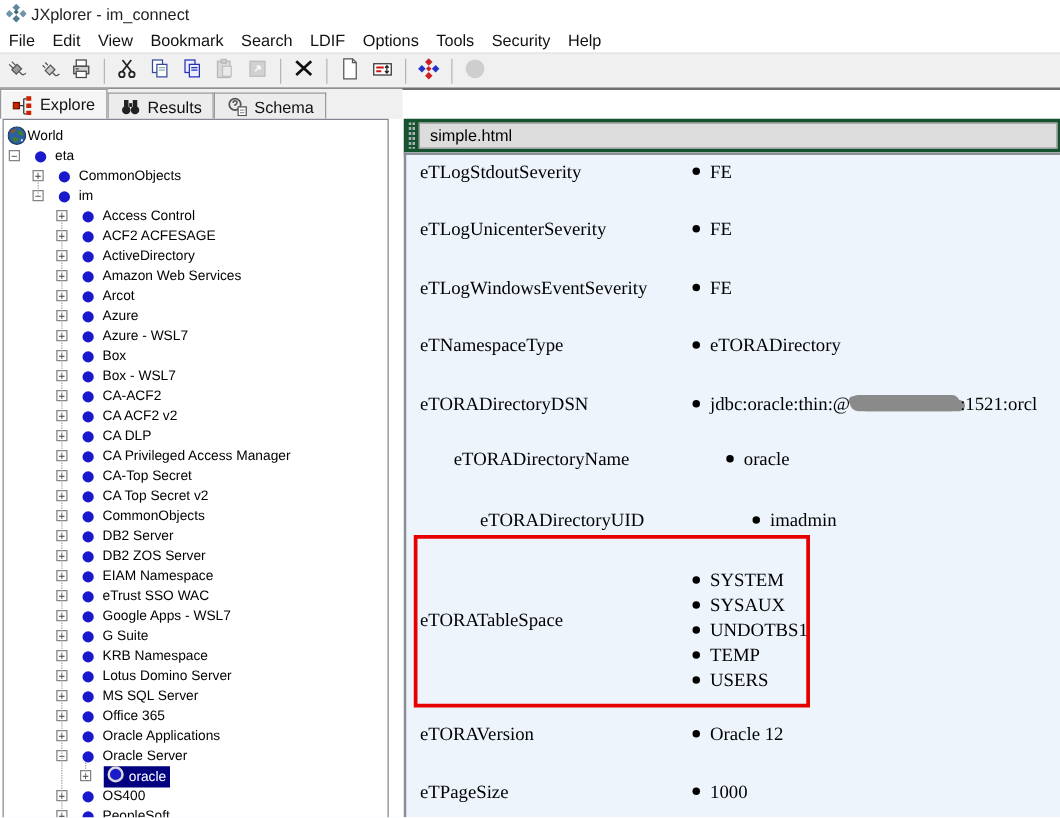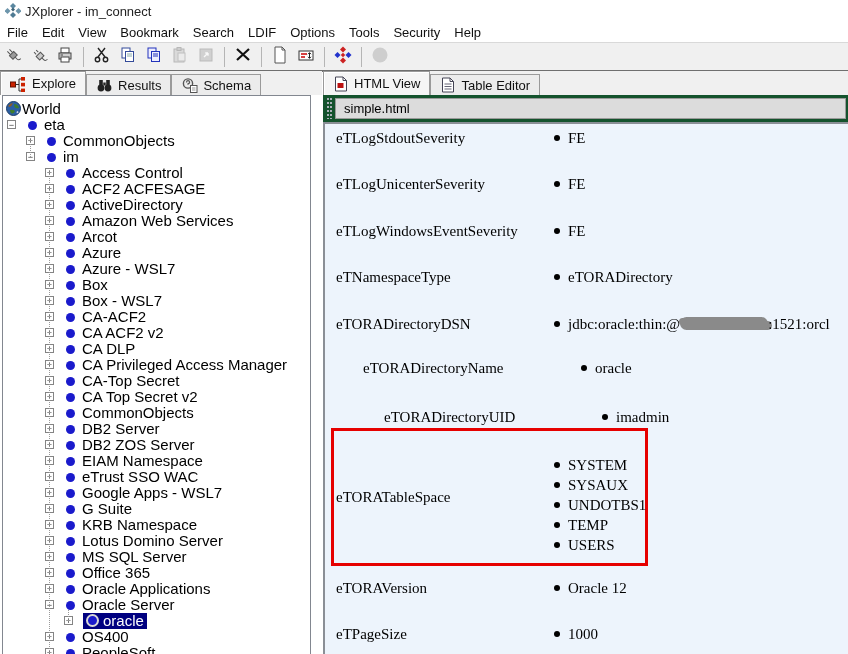--- a/index.html
+++ b/index.html
@@ -29,21 +29,21 @@
        border:1px solid #9a9a9a;border-bottom:none;background:#ececec;white-space:nowrap;}
   .tab.active{height:23px;margin-top:0;background:#f5f5f5;box-shadow:inset 1px 1px 0 #fff;}
 
   
   #treebox{position:absolute;left:2px;top:95px;width:307px;height:559px;background:#fff;
            border:1px solid #828790;overflow:hidden;}
   .tree-row{position:absolute;left:0;width:100%;height:16px;line-height:16px;white-space:nowrap;cursor:default;}
   .tree-handle{position:absolute;top:3px;width:9px;height:9px;background:#fff;border:1px solid #848484;
                font-size:9px;line-height:8px;text-align:center;color:#333;box-sizing:border-box;}
   .tree-dot{position:absolute;top:4px;width:9px;height:9px;border-radius:50%;}
-  .tree-label{position:absolute;top:0;font-size:15px;color:#000;}
+  .tree-label{position:absolute;top:0;font-size:11px;color:#000;}
   .tree-sel{background:#000080;color:#fff;padding:0 3px;}
   .sel-ico{display:inline-block;width:9px;height:9px;border-radius:50%;border:2px solid #d8d8d8;vertical-align:-1px;margin-right:4px;}
   .tree-line{position:absolute;width:0;border-left:1px dotted #9a9a9a;}
 
   
   #templatebar{position:absolute;left:323px;top:95px;width:525px;height:27px;background:#14532d;}
   #grip{position:absolute;left:4px;top:3px;width:5px;height:21px;
         background-image:repeating-linear-gradient(#aab0b8 0 2px,transparent 2px 4px),repeating-linear-gradient(#aab0b8 0 2px,transparent 2px 4px);
         background-size:2px 100%,2px 100%;background-position:0 0,3px 0;background-repeat:no-repeat;}
   #template-combo{position:absolute;left:12px;top:3px;right:2px;height:19px;background:#dcdcdc;border:1px solid #9a9a9a;
@@ -421,44 +421,20 @@
       <div class="tree-row" style="top: 549px;">
         <span class="tree-handle" style="left: 42px;">+</span>
         <span class="tree-dot" style="left: 63px; background: rgb(26, 26, 204);"></span>
         <span class="tree-label" style="left: 79px;">PeopleSoft</span>
       </div>
       <div class="tree-line" style="left: 27px; top: 42px; height: 19px;"></div>
       <div class="tree-line" style="left: 46px; top: 74px; height: 483px;"></div>
       <div class="tree-line" style="left: 65px; top: 514px; height: 11px;"></div>
     </div>
 
-  <div id="right-tabs" class="tabstrip">
-      <div class="tab active">
-        <span style="display: inline-flex;">
-          <svg width="16" height="16" viewBox="0 0 16 16">
-            <path d="M2.5 1 L10 1 L13.5 4.5 L13.5 15 L2.5 15 Z" fill="#fff" stroke="#445"></path>
-            <path d="M10 1 L10 4.5 L13.5 4.5" fill="none" stroke="#445"></path>
-            <rect x="4.5" y="7" width="6" height="5" fill="#bb1111"></rect>
-          </svg>
-        </span>
-        <span>HTML View</span>
-      </div>
-      <div class="tab">
-        <span style="display: inline-flex;">
-          <svg width="16" height="16" viewBox="0 0 16 16">
-            <path d="M2.5 1 L10 1 L13.5 4.5 L13.5 15 L2.5 15 Z" fill="#fff" stroke="#445"></path>
-            <path d="M10 1 L10 4.5 L13.5 4.5" fill="none" stroke="#445"></path>
-            <line x1="4.5" y1="7" x2="11.5" y2="7" stroke="#667"></line>
-            <line x1="4.5" y1="9.5" x2="11.5" y2="9.5" stroke="#667"></line>
-            <line x1="4.5" y1="12" x2="11.5" y2="12" stroke="#667"></line>
-          </svg>
-        </span>
-        <span>Table Editor</span>
-      </div>
-    </div>
 
   <div id="templatebar">
     <div id="grip"></div>
     <div id="template-combo">simple.html</div>
   </div>
 
   <div id="content">
       <div class="attr-row" style="top: 6px;">
         <span class="attr-name">eTLogStdoutSeverity</span>
         <span class="val-line"><span class="val-bullet"></span><span>FE</span></span>

